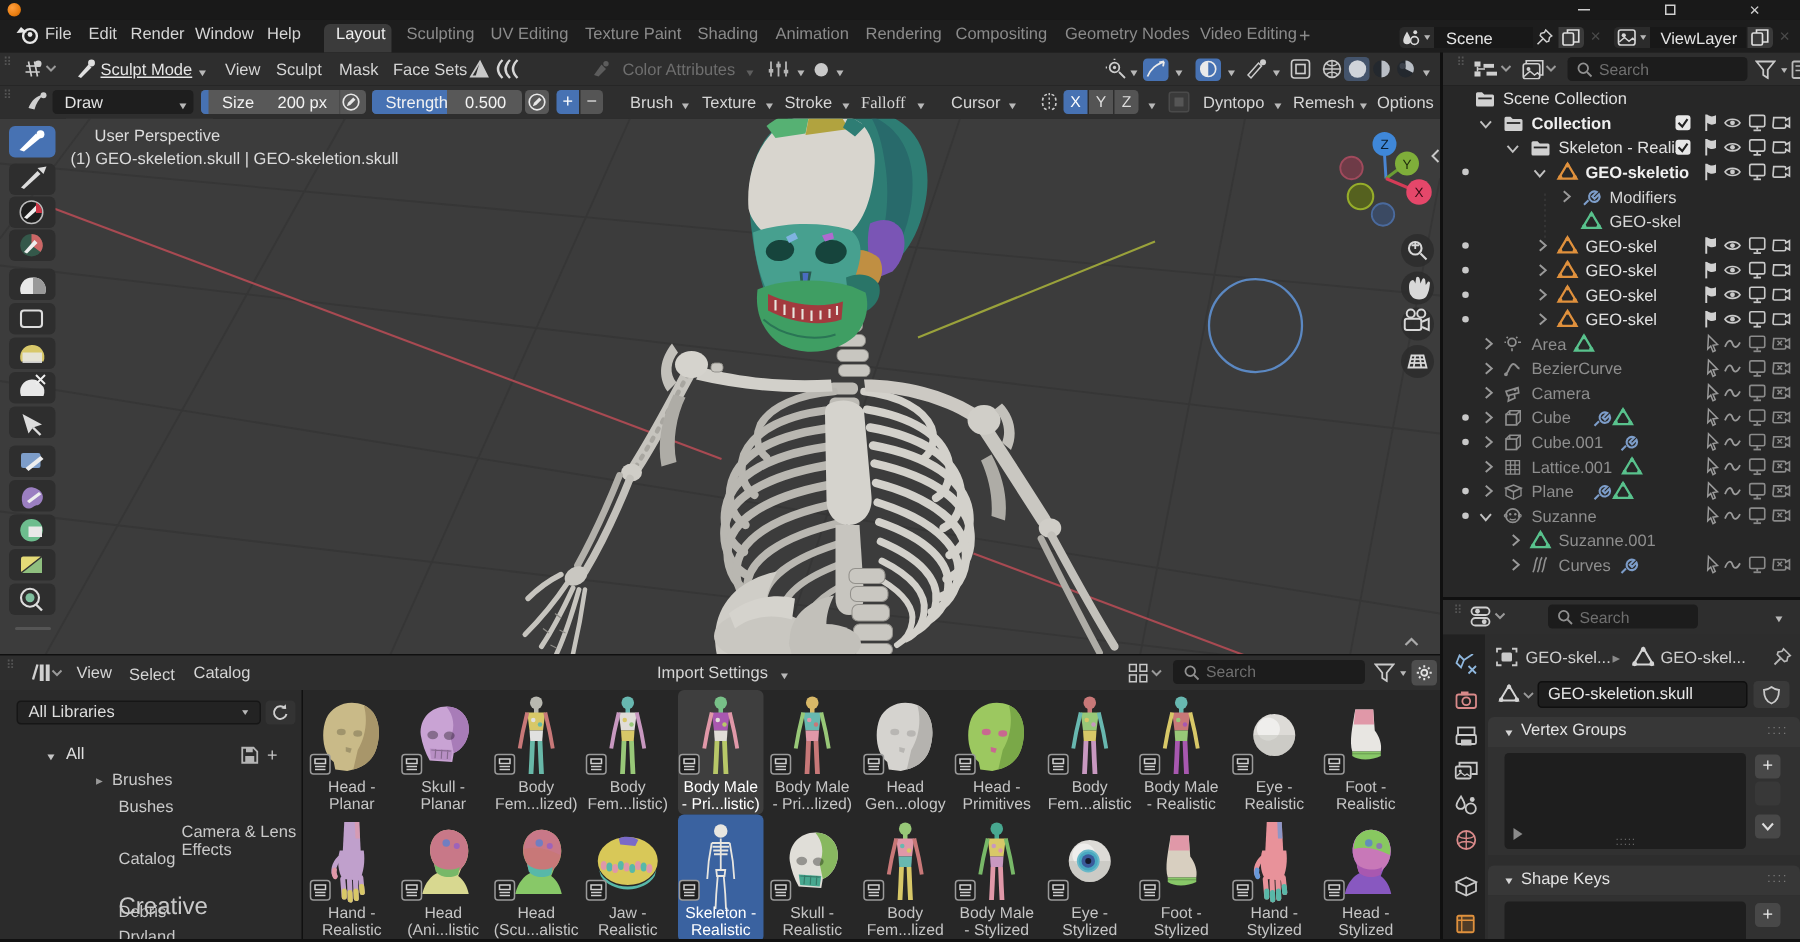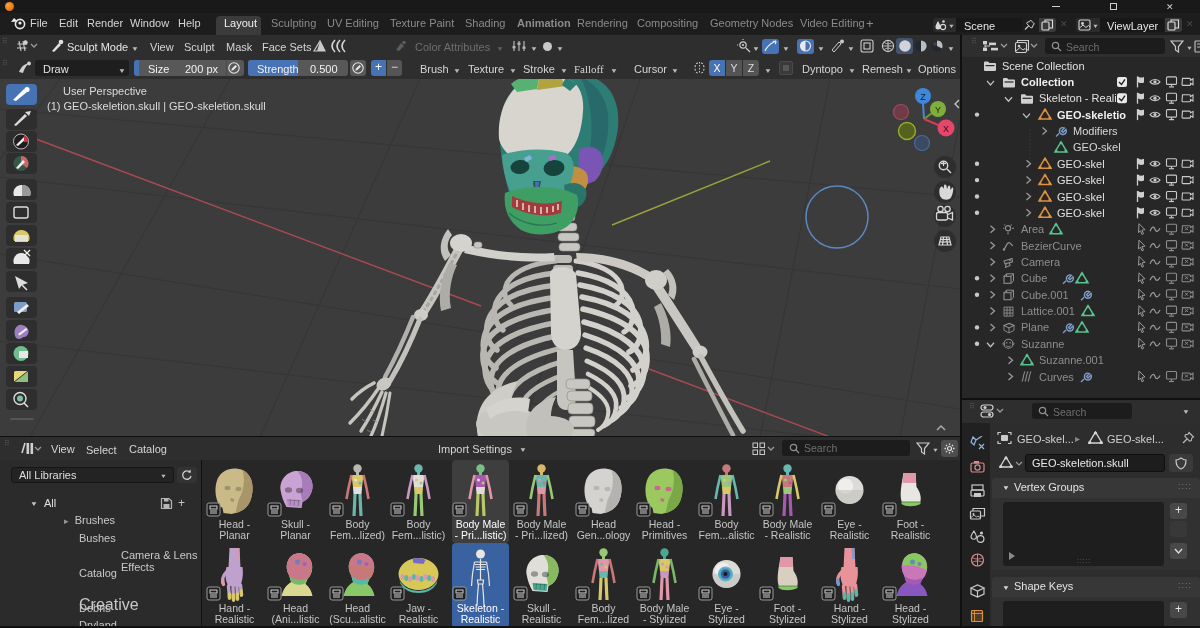--- a/index.html
+++ b/index.html
@@ -32,21 +32,21 @@
     <div class="abs txt" style="left:59px;top:4px;">Edit</div>
     <div class="abs txt" style="left:87px;top:4px;">Render</div>
     <div class="abs txt" style="left:130px;top:4px;">Window</div>
     <div class="abs txt" style="left:178px;top:4px;">Help</div>
     <div class="abs" style="left:216px;top:3px;width:45px;height:19px;background:#3b3b3b;border-radius:4px 4px 0 0;"></div>
     <div class="abs txt" style="left:224px;top:4px;color:#f0f0f0;">Layout</div>
     <div class="abs txt dim" style="left:271px;top:4px;">Sculpting</div>
     <div class="abs txt dim" style="left:327px;top:4px;">UV Editing</div>
     <div class="abs txt dim" style="left:390px;top:4px;">Texture Paint</div>
     <div class="abs txt dim" style="left:465px;top:4px;">Shading</div>
-    <div class="abs txt dim" style="left:517px;top:4px;font-weight:bold;">Animation</div>
+    <div class="abs txt dim" style="left:517px;top:4px;">Animation</div>
     <div class="abs txt dim" style="left:577px;top:4px;">Rendering</div>
     <div class="abs txt dim" style="left:637px;top:4px;">Compositing</div>
     <div class="abs txt dim" style="left:710px;top:4px;">Geometry Nodes</div>
     <div class="abs txt dim" style="left:800px;top:4px;">Video Editing</div>
     <div class="abs txt dim" style="left:866px;top:3px;font-size:13px;">+</div>
 
     <div class="abs" style="left:933px;top:5px;width:23px;height:14px;background:#2b2b2b;border-radius:3px 0 0 3px;"></div>
     <svg class="abs" style="left:934px;top:6px;" width="13" height="12" viewBox="0 0 13 12">
       <path d="M4 2 C5.5 4.5 6.5 6.5 6.5 8 A2.5 2.5 0 0 1 1.5 8 C1.5 6.5 2.5 4.5 4 2 Z" fill="#d8d8d8"></path>
       <circle cx="9" cy="8" r="2.6" fill="none" stroke="#d8d8d8" stroke-width="1.1"></circle>
@@ -88,21 +88,21 @@
     <svg class="abs" style="left:16px;top:4px;" width="22" height="14" viewBox="0 0 22 14">
       <path d="M3 2 L5 12 M7 2 L9 12 M1.5 5 L11 5 M1 9 L10.5 9" stroke="#cfcfcf" stroke-width="1.1" fill="none"></path>
       <circle cx="9.5" cy="3.5" r="2.2" fill="#cfcfcf"></circle>
       <path d="M15 5 l3 3 l3 -3" stroke="#9a9a9a" stroke-width="1.3" fill="none"></path>
     </svg>
     <div class="abs" style="left:44px;top:38px;width:98px;height:16px;background:#252525;border-radius:3px;"></div>
     <svg class="abs" style="left:50px;top:4px;" width="14" height="14" viewBox="0 0 14 14">
       <path d="M2 12 L9 4 L11 6 L4 13 Z" fill="#e0e0e0"></path>
       <circle cx="11" cy="3" r="2.3" fill="#e0e0e0"></circle>
     </svg>
-    <div class="abs txt" style="left:67px;top:6px;color:#e6e6e6;">Sculpt Mode</div>
+    <div class="abs txt" style="left:67px;top:6px;color:#e6e6e6;text-decoration:underline;">Sculpt Mode</div>
     <div class="abs chev" style="left:131px;top:9px;">▼</div>
     <div class="abs txt" style="left:150px;top:6px;">View</div>
     <div class="abs txt" style="left:184px;top:6px;">Sculpt</div>
     <div class="abs txt" style="left:226px;top:6px;">Mask</div>
     <div class="abs txt" style="left:262px;top:6px;">Face Sets</div>
     <svg class="abs" style="left:312px;top:4px;" width="15" height="14" viewBox="0 0 15 14">
       <path d="M2 12 L8 2 L13 12 Z" fill="none" stroke="#c9c9c9" stroke-width="1.2"></path>
       <path d="M8 2 L13 12 L5 12 Z" fill="#c9c9c9"></path>
     </svg>
     <svg class="abs" style="left:330px;top:4px;" width="18" height="14" viewBox="0 0 18 14">

